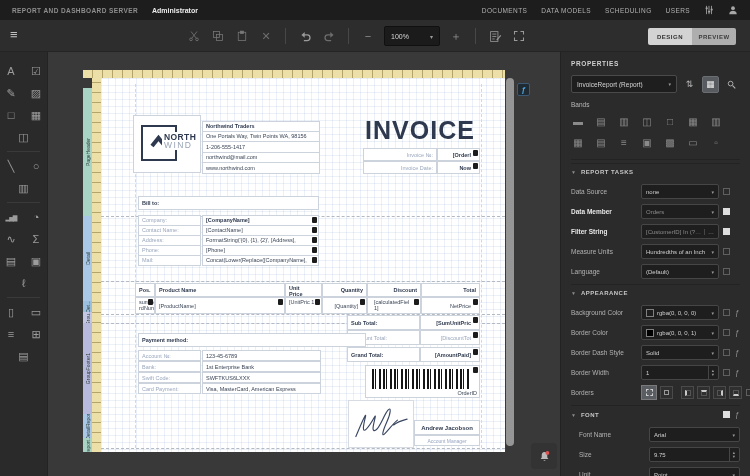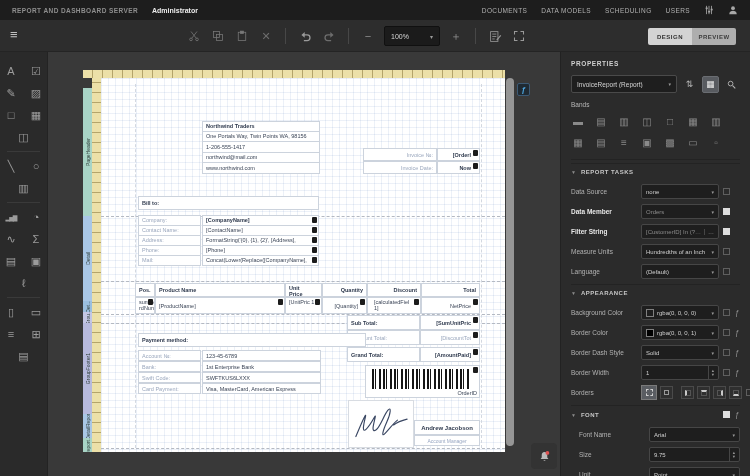--- a/index.html
+++ b/index.html
@@ -283,28 +283,38 @@
 
     <div class="page">
       <div class="vguide" style="left:34px"></div>
       <div class="vguide" style="left:380px"></div>
       <div class="dsep" style="top:138px"></div>
       <div class="dsep" style="top:203px"></div>
       <div class="dsep" style="top:236px"></div>
       <div class="dsep" style="top:245px"></div>
       <div class="dsep" style="top:370px"></div>
 
+      <div class="cell" style="left:32px;top:37px;width:68px;height:58px">
+        <div class="logo-sq"><svg width="31" height="31" viewBox="0 0 31 31">
+              <polyline points="9,19 15.5,11 22,19" fill="none" stroke="#2e3950" stroke-width="4"></polyline>
+            </svg></div>
+        <div class="logo-txt">
+          <div class="lt1">NORTH</div>
+          <div class="lt2">WIND</div>
+        </div>
+      </div>
       <div class="ctable">
         <div class="crow">Northwind Traders</div>
         <div class="crow">One Portals Way, Twin Points WA, 98156</div>
         <div class="crow">1-206-555-1417</div>
         <div class="crow">northwind@mail.com</div>
         <div class="crow">www.northwind.com</div>
       </div>
 
+      <div class="invtitle">INVOICE</div>
 
       <div class="cell glabel r" style="left:262px;top:70px;width:74px;height:13px">Invoice №:</div>
       <div class="cell bold r" style="left:336px;top:70px;width:43px;height:13px;padding-right:8px">
           <span>[OrderI</span>
           <span class="db dbt"></span>
         </div>
       <div class="cell glabel r" style="left:262px;top:83px;width:74px;height:13px">Invoice Date:</div>
       <div class="cell bold r" style="left:336px;top:83px;width:43px;height:13px;padding-right:8px">
           <span>Now</span>
           <span class="db dbt"></span>

